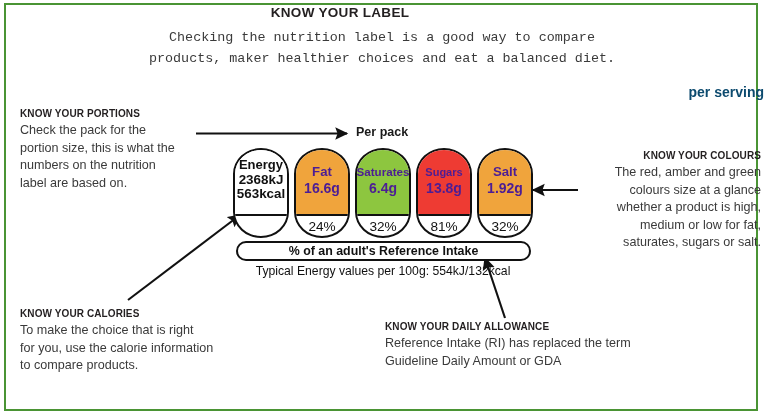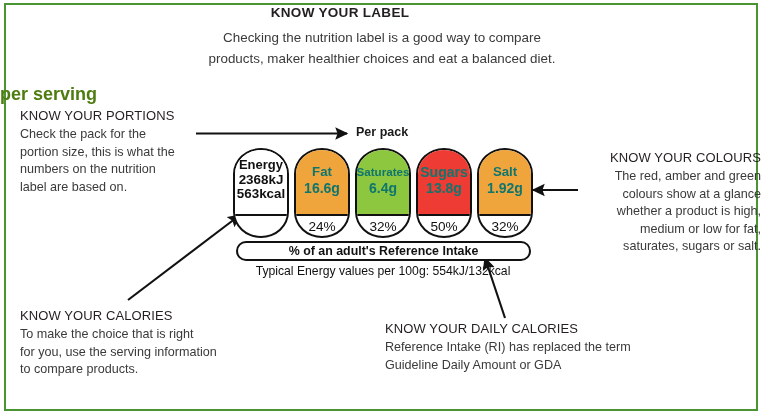--- a/index.html
+++ b/index.html
@@ -26,22 +26,22 @@
     width: 754px;
     height: 408px;
     border: 2px solid #4a9434;
     box-sizing: border-box;
     pointer-events: none;
   }
 
   
   .blk { position: absolute; }
   .blk .hd {
-    font-weight: normal;
-    font-size: 13px;
+    font-weight: bold;
+    font-size: 10px;
     letter-spacing: .1px;
     color: #231f20;
     margin: 0 0 3px 0;
     white-space: nowrap;
   }
   .blk .bd {
     font-size: 12.6px;
     line-height: 17.5px;
     color: #3a3a3a;
   }
@@ -57,28 +57,29 @@
     letter-spacing: .3px;
     color: #231f20;
   }
   #hdr-sub {
     position: absolute;
     left: 0; top: 27px; width: 764px;
     text-align: center;
     font-size: 13.4px;
     line-height: 21px;
     color: #3a3a3a;
+    font-family: Liberation Mono, monospace;
   }
   #per-serving {
     position: absolute;
     left: 0; top: 84px; width: 764px;
-    text-align: left;
-    font-size: 18px;
-    font-weight: bold;
-    color: #4d7c0f;
+    text-align: right;
+    font-size: 14px;
+    font-weight: bold;
+    color: #0c4a6e;
   }
   #per-pack {
     position: absolute;
     left: 356px; top: 125px;
     font-size: 12.5px;
     font-weight: bold;
     color: #1a1a1a;
     white-space: nowrap;
   }
 
@@ -120,21 +121,21 @@
   .cell .top {
     position: absolute;
     left: 0; right: 0; top: 0; height: 64px;
     display: flex;
     flex-direction: column;
     align-items: center;
     justify-content: center;
     line-height: 14.5px;
     font-weight: bold;
     font-size: 13.2px;
-    color: #0f766e;
+    color: #4c1d95;
     text-align: center;
     z-index: 2;
   }
   .cell.white .top { color: #111111; }
   .cell .nm { font-size: 13.2px; }
   .cell.energy .nm { font-size: 13px; }
   .cell .vl { font-size: 14px; margin-top: 1px; }
   .cell.energy .vl { font-size: 13.4px; margin-top: 0px; }
   .cell .pct {
     position: absolute;
@@ -249,24 +250,24 @@
       </div>
       <div class="pct">32%</div>
     </div>
 
     <div class="cell" style="left:183px;">
       <div class="pill">
         <div class="fill" style="background:#ee3b33;"></div>
         <div class="divider"></div>
       </div>
       <div class="top">
-        <div class="nm" style="font-size:14px;">Sugars</div>
+        <div class="nm" style="font-size:11px;">Sugars</div>
         <div class="vl">13.8g</div>
       </div>
-      <div class="pct">50%</div>
+      <div class="pct">81%</div>
     </div>
 
     <div class="cell" style="left:244px;">
       <div class="pill">
         <div class="fill" style="background:#f0a43c;"></div>
         <div class="divider"></div>
       </div>
       <div class="top">
         <div class="nm">Salt</div>
         <div class="vl">1.92g</div>
@@ -288,37 +289,37 @@
       <div>portion size, this is what the</div>
       <div>numbers on the nutrition</div>
       <div>label are based on.</div>
     </div>
   </div>
 
   <div class="blk" style="left:589px; top:150px; width:172px;text-align:right;">
     <div class="hd">KNOW YOUR COLOURS</div>
     <div class="bd">
       <div>The red, amber and green</div>
-      <div>colours show at a glance</div>
+      <div>colours size at a glance</div>
       <div>whether a product is high,</div>
       <div>medium or low for fat,</div>
       <div>saturates, sugars or salt.</div>
     </div>
   </div>
 
   <div class="blk" style="left:20px; top:308px; width:250px;">
     <div class="hd">KNOW YOUR CALORIES</div>
     <div class="bd">
       <div>To make the choice that is right</div>
-      <div>for you, use the serving information</div>
+      <div>for you, use the calorie information</div>
       <div>to compare products.</div>
     </div>
   </div>
 
   <div class="blk" style="left:385px; top:321px; width:300px;">
-    <div class="hd">KNOW YOUR DAILY CALORIES</div>
+    <div class="hd">KNOW YOUR DAILY ALLOWANCE</div>
     <div class="bd">
       <div>Reference Intake (RI) has replaced the term</div>
       <div>Guideline Daily Amount or GDA</div>
     </div>
   </div>
 
 </div>
 
 </body></html>

